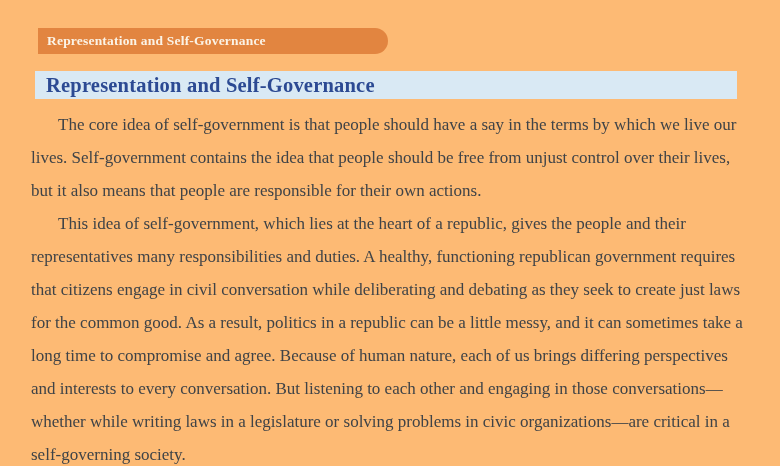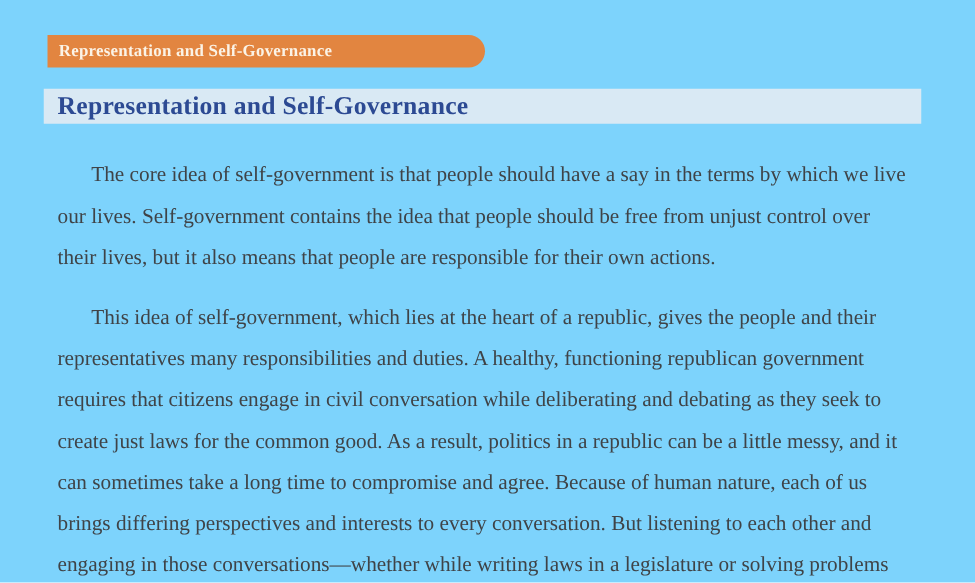--- a/index.html
+++ b/index.html
@@ -4,21 +4,21 @@
 <style>
   html, body {
     margin: 0;
     padding: 0;
     background: #ffffff;
   }
   .page {
     position: relative;
     width: 780px;
     height: 466px;
-    background: #7dd3fc;
+    background: #fdba74;
     overflow: hidden;
     font-family: "Liberation Serif", "DejaVu Serif", serif;
   }
   .section-tab {
     position: absolute;
     left: 38px;
     top: 28px;
     width: 350px;
     height: 26px;
     background: var(--tab-bg, #E28540);
@@ -56,21 +56,21 @@
   .body-text {
     position: absolute;
     left: 31px;
     top: 108px;
     width: 712px;
     color: var(--body-text, #3F4347);
     font-size: 17px;
     line-height: 33px;
   }
   .body-text p {
-    margin: 15px;
+    margin: 0;
     text-indent: 27px;
   }
 </style>
 </head>
 <body>
 
 <div class="page">
 
   <div class="section-tab">
     <span>Representation and Self-Governance</span>

